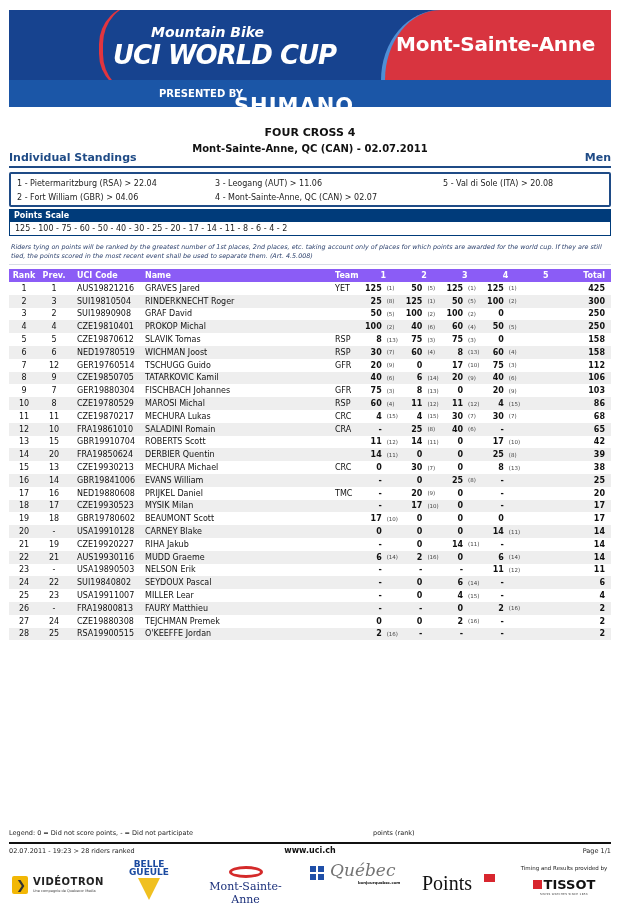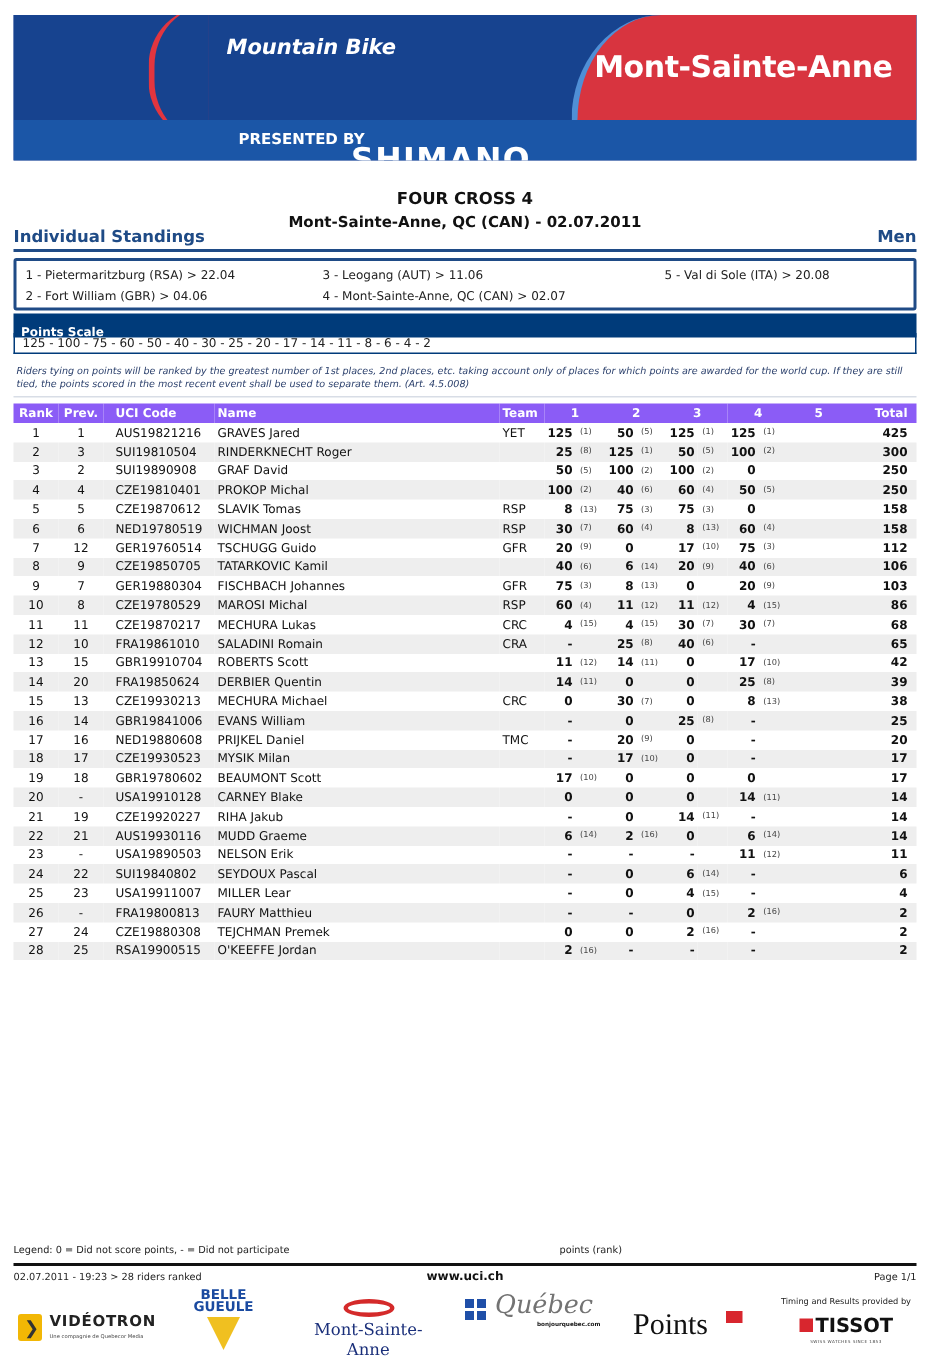--- a/index.html
+++ b/index.html
@@ -21,21 +21,21 @@
 
   .title { position: absolute; left: 0; width: 620px; text-align: center; font-weight: bold; }
   .t1 { top: 126px; font-size: 11px; }
   .t2 { top: 143px; font-size: 10px; }
   .standings { position: absolute; left: 9px; top: 151px; font-weight: bold; font-size: 11px; color: #1f4b86; }
   .men { position: absolute; right: 9px; top: 151px; font-weight: bold; font-size: 11px; color: #1f4b86; padding-left: 11px; }
   .hr-blue { position: absolute; left: 9px; width: 602px; height: 2px; background: #1f4b86; }
 
   .events { position: absolute; left: 9px; top: 172px; width: 602px; height: 35px; border: 2px solid #1f4b86; border-radius: 2px; font-size: 8px; color: #222; }
   .events span { position: absolute; }
-  .points-head { position: absolute; left: 9px; top: 209px; width: 602px; height: 13px; background: #003b7a; color: #fff; font-size: 8px; font-weight: bold; padding: 8px 5px; }
+  .points-head { position: absolute; left: 9px; top: 209px; width: 602px; height: 13px; background: #003b7a; color: #fff; font-size: 8px; font-weight: bold; padding: 2px 5px; }
   .points-body { position: absolute; left: 9px; top: 222px; width: 602px; height: 14px; border: 1px solid #003b7a; border-top: none; font-size: 8px; padding: 2px 5px; color: #222; }
   .note { position: absolute; left: 11px; top: 243px; width: 600px; font-size: 6.4px; font-style: italic; color: #2a3f6b; line-height: 9px; }
   .hr-light { position: absolute; left: 9px; top: 264px; width: 602px; height: 1px; background: #d8dde6; }
 
   table { position: absolute; left: 9px; top: 269px; width: 602px; border-collapse: collapse; font-size: 8px; }
   thead tr { background: #8b5cf6; color: #fff; height: 13px; }
   th { font-weight: bold; font-size: 8px; padding: 0 2px; }
   tbody tr { height: 12.8px; }
   tbody tr:nth-child(even) { background: #eeeeee; }
   td { padding: 0 2px; white-space: nowrap; }
@@ -82,20 +82,21 @@
   .tis .tl b { display: inline-block; width: 9px; height: 9px; background: #d8262e; margin-right: 2px; vertical-align: 0px; }
   .tis .ts { font-size: 2.8px; color: #444; letter-spacing: 0.3px; }
 </style>
 </head>
 <body>
 
 <div class="banner">
   <div class="top"></div>
   <div class="redarc"></div>
   <span class="mtb">Mountain Bike</span>
+  <span class="wc">UCI WORLD CUP</span>
   <div class="red"></div>
   <span class="city">Mont-Sainte-Anne</span>
   <div class="bottom"></div>
   <span class="presented">PRESENTED BY</span>
   <span class="shimano">SHIMANO</span>
 </div>
 
 <div class="title t1">FOUR CROSS 4</div>
 <div class="title t2">Mont-Sainte-Anne, QC (CAN) - 02.07.2011</div>
 <div class="standings">Individual Standings</div>

